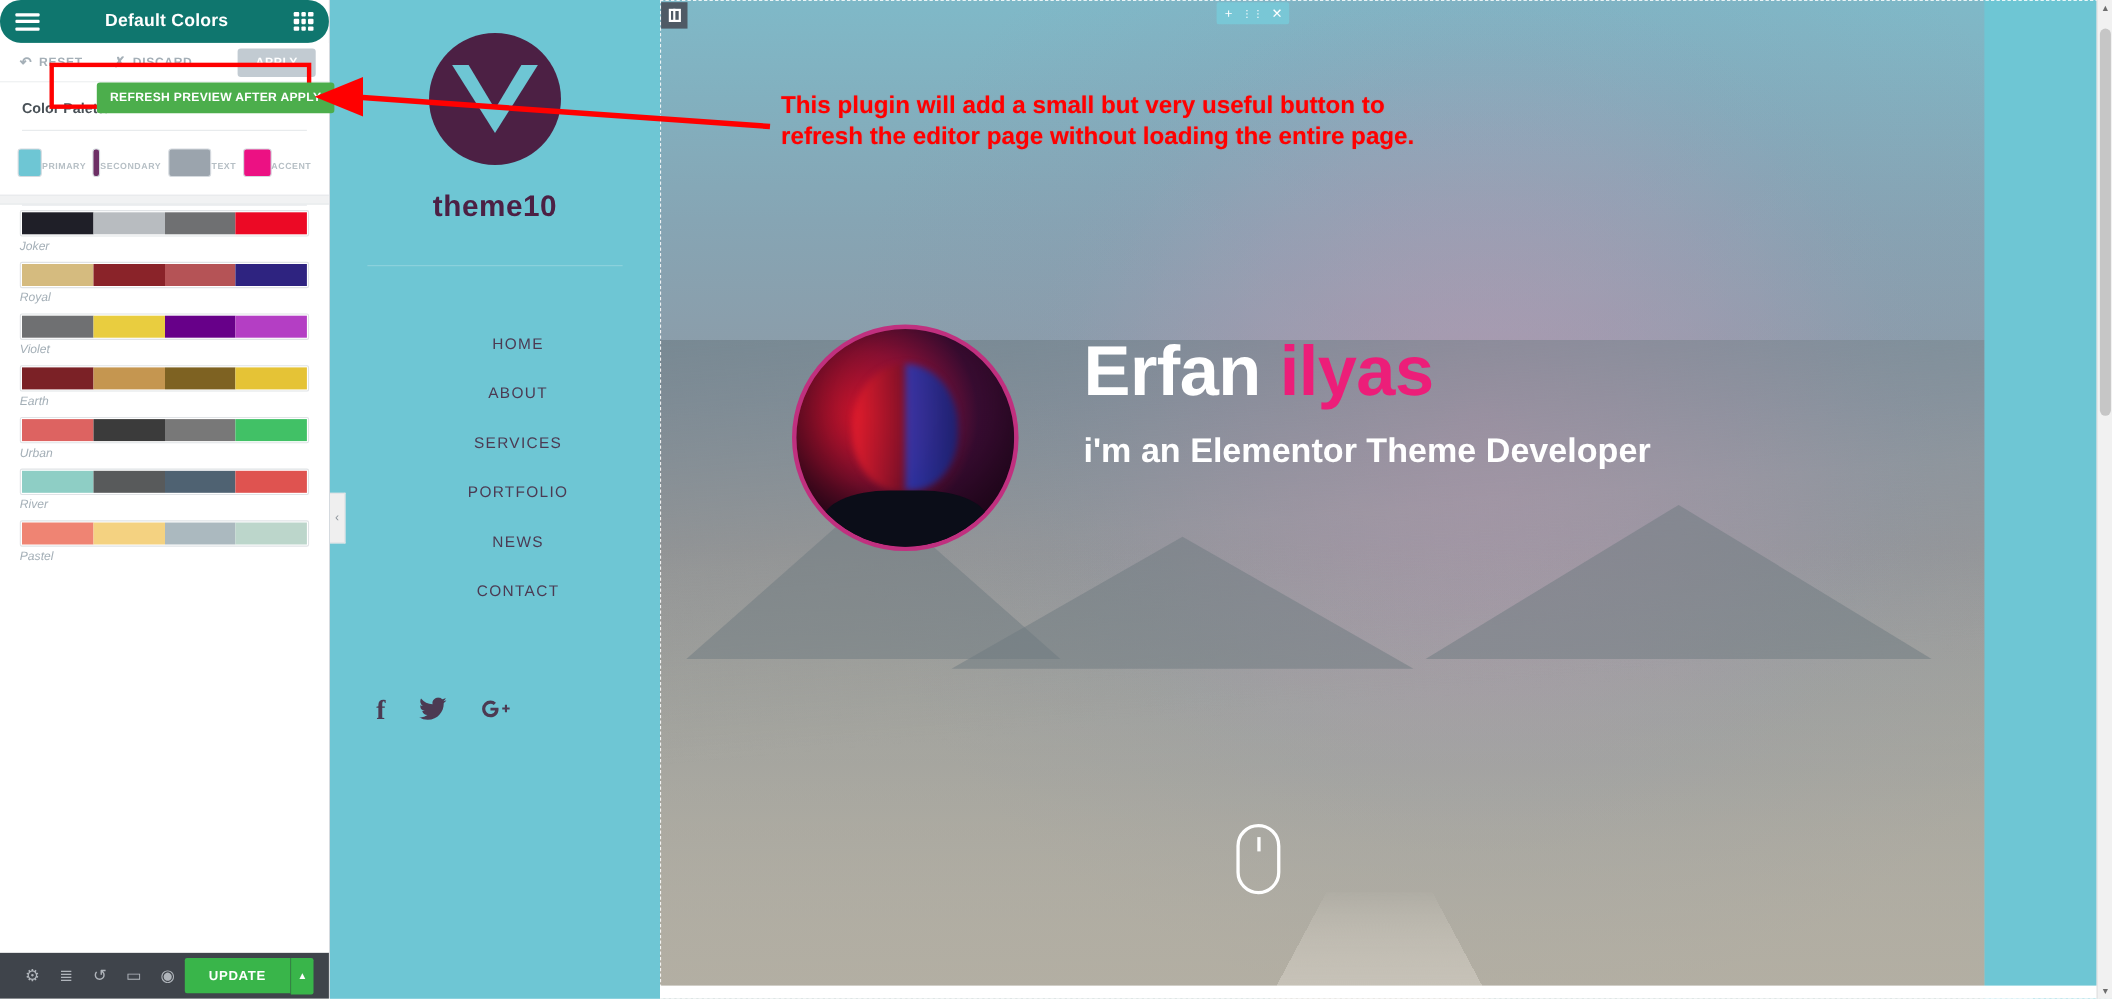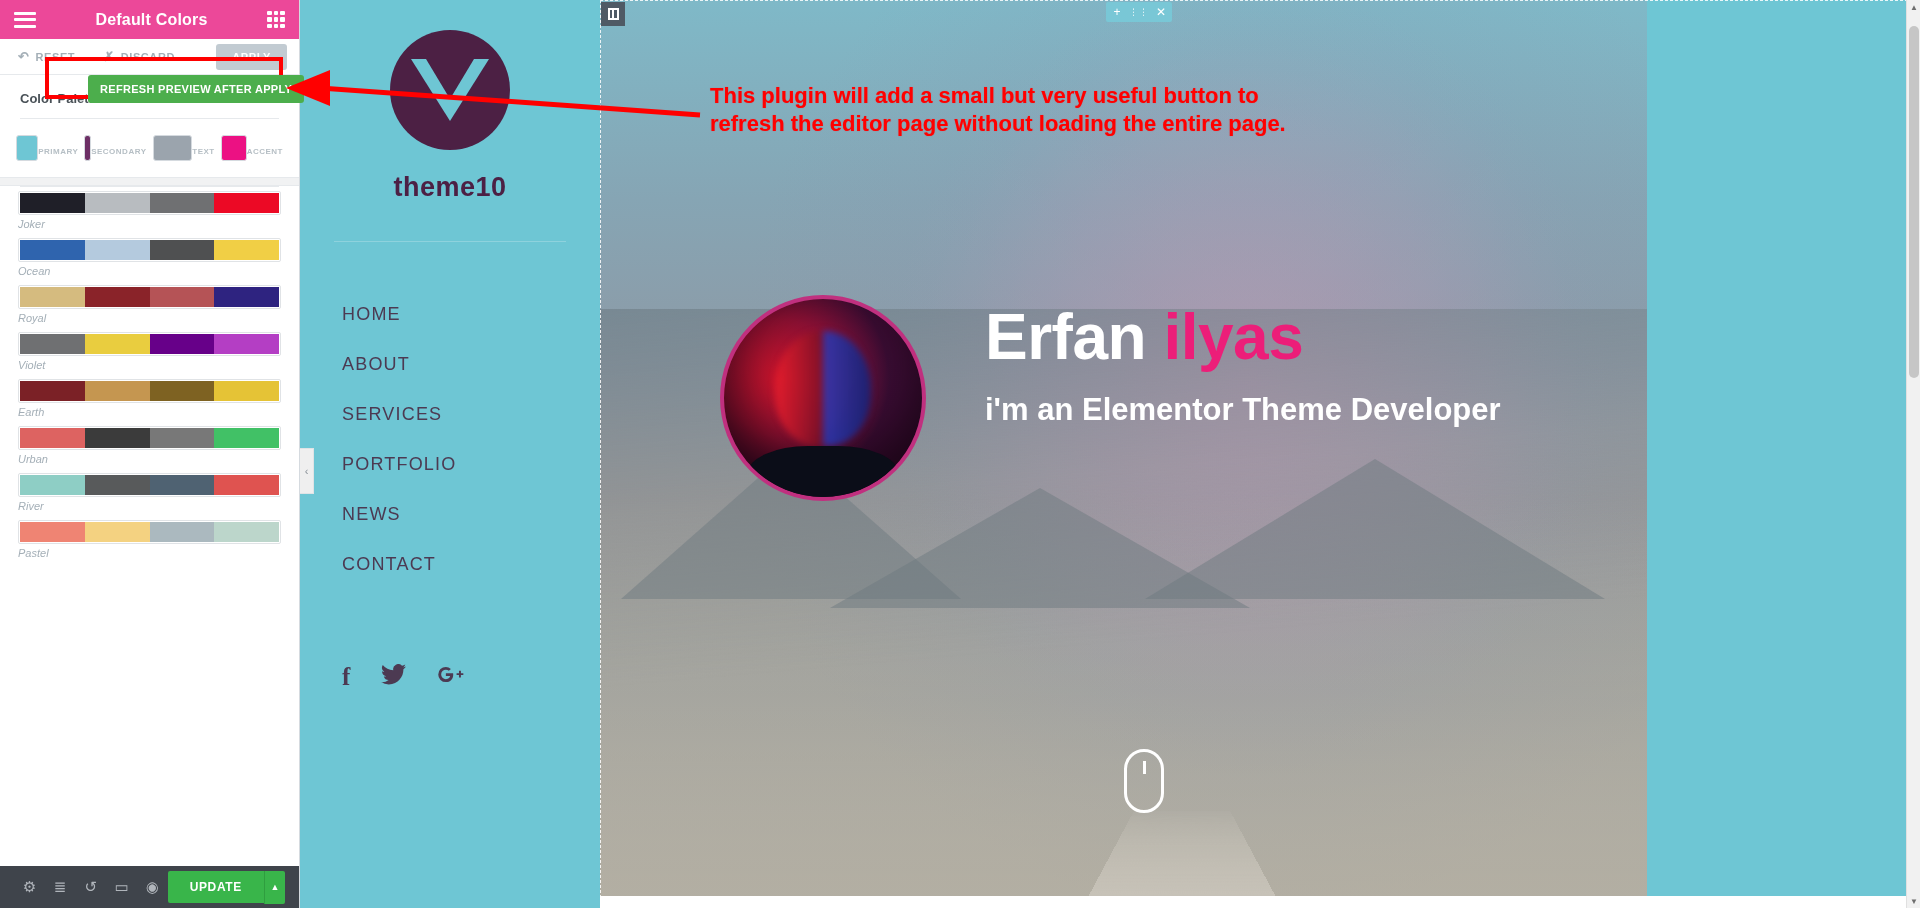--- a/index.html
+++ b/index.html
@@ -14,23 +14,23 @@
   
   #panel {
     position: absolute; left: 0; top: 0;
     width: 300px; height: 908px;
     background: #ffffff;
     display: flex; flex-direction: column;
     border-right: 1px solid #d5dadf;
     z-index: 40;
   }
   #panel-header {
-    height: 39px; background: #ec4899;
+    height: 39px; background: #0f766e;
     display: flex; align-items: center; justify-content: flex-start;
-    padding: 0 14px; flex: 0 0 39px;
+    padding: 0 14px; flex: 0 0 39px; border-radius: 19px;
   }
   #panel-header .title {
     color: #fff; font-size: 16px; font-weight: bold;
     letter-spacing: .2px; flex: 1; text-align: center;
   }
   .hamburger { width: 22px; height: 16px; display:flex; flex-direction:column; justify-content:space-between; cursor:pointer;}
   .hamburger i { display:block; height:3px; background:#fff; border-radius:1px;}
   .grid-icon { width: 18px; height: 18px; display:grid; grid-template-columns:repeat(3,1fr); grid-template-rows:repeat(3,1fr); gap:2px; cursor:pointer;}
   .grid-icon i { background:#fff; display:block; border-radius:1px;}
 
@@ -117,21 +117,21 @@
     text-shadow: 0 0 1px rgba(255,0,0,.4);
   }
 
   
   #preview {
     position: absolute; left: 300px; top: 0; right: 0; bottom: 0;
     background: #6ec6d4;
     overflow: hidden;
   }
   #page {
-    position:absolute; left:0; top:0; width: 1347px; height: 908px;
+    position:absolute; left:0; top:0; width: 1504px; height: 908px;
     display:flex;
   }
   
   #site-side {
     width: 300px; background: #6ec6d4; flex: 0 0 300px;
     display:flex; flex-direction:column; align-items:center;
     padding-top: 25px; position:relative;
   }
   #logo-circle {
     width: 120px; height: 120px; border-radius: 50%;
@@ -152,22 +152,22 @@
     border-right: 24px solid transparent;
     border-top: 40px solid #4c2044;
   }
   #logo-text {
     margin-top: 22px; font-size: 27px; font-weight: bold;
     color: #4c2044; letter-spacing: .5px;
   }
   #side-rule { width: 232px; height:1px; background:#8ed2dd; margin-top: 38px;}
   #site-nav { margin-top: 62px; width: 100%; padding-left: 42px;}
   .nav-item {
-    font-size: 18px; color:#4c3a52; letter-spacing:1.2px;
-    margin-bottom: 29px; cursor:pointer;
+    font-size: 14px; color:#4c3a52; letter-spacing:1.2px;
+    margin-bottom: 29px; cursor:pointer;text-align:center;
   }
   #socials { margin-top: 60px; display:flex; gap: 31px; padding-left: 42px; width:100%;}
   .soc { font-size: 25px; color:#4c3a52; cursor:pointer; line-height:1;}
 
   
   #hero {
     flex: 1 1 auto; position:relative; overflow:hidden;
     background:
       radial-gradient(ellipse 70% 85% at 62% 42%, rgba(175,150,175,.55) 0%, rgba(140,150,175,.18) 45%, rgba(120,150,170,0) 70%),
       radial-gradient(ellipse 46% 58% at 62% 42%, rgba(190,160,185,.55) 0%, rgba(170,160,185,.1) 60%, rgba(0,0,0,0) 75%),
@@ -424,29 +424,20 @@
             <div class="pal-bar">
               <span style="background: rgb(31, 31, 40);"></span>
               <span style="background: rgb(184, 188, 192);"></span>
               <span style="background: rgb(111, 112, 114);"></span>
               <span style="background: rgb(236, 9, 37);"></span>
             </div>
             <div class="pal-name">Joker</div>
           </div>
           <div class="pal-item">
             <div class="pal-bar">
-              <span style="background: rgb(47, 100, 174);"></span>
-              <span style="background: rgb(180, 202, 222);"></span>
-              <span style="background: rgb(79, 80, 81);"></span>
-              <span style="background: rgb(241, 207, 69);"></span>
-            </div>
-            <div class="pal-name">Ocean</div>
-          </div>
-          <div class="pal-item">
-            <div class="pal-bar">
               <span style="background: rgb(213, 187, 127);"></span>
               <span style="background: rgb(138, 35, 41);"></span>
               <span style="background: rgb(181, 83, 86);"></span>
               <span style="background: rgb(46, 35, 128);"></span>
             </div>
             <div class="pal-name">Royal</div>
           </div>
           <div class="pal-item">
             <div class="pal-bar">
               <span style="background: rgb(111, 112, 114);"></span>

